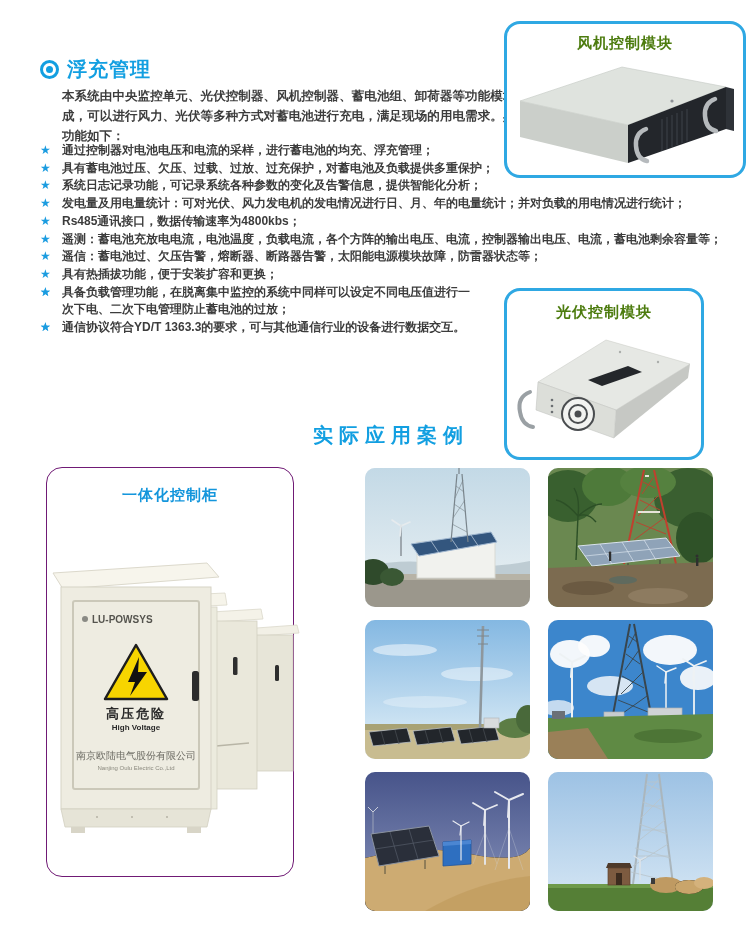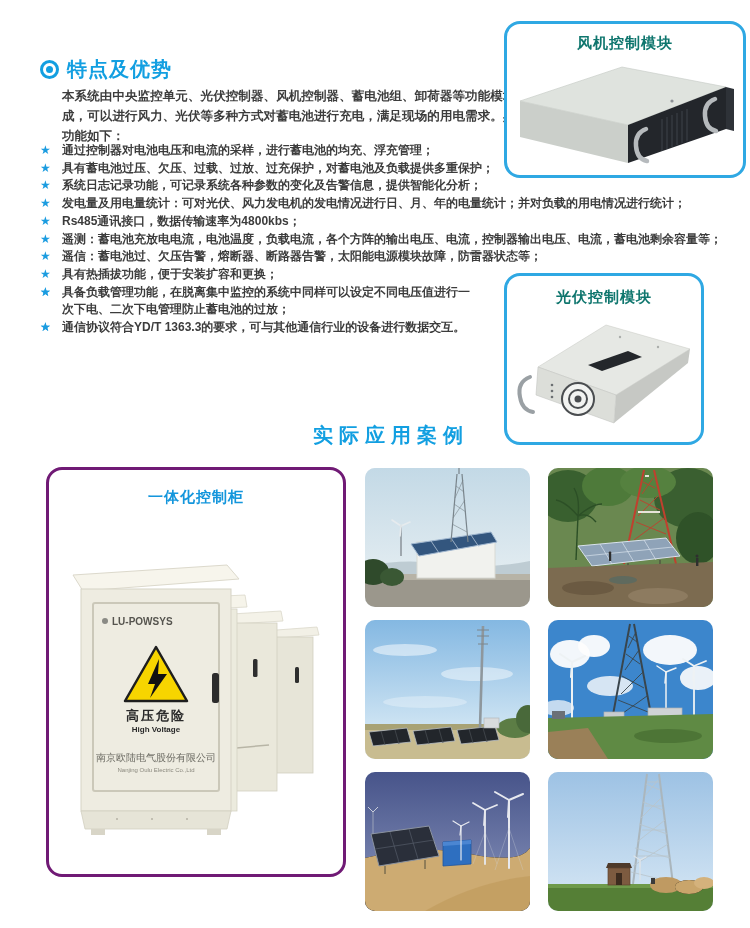--- a/index.html
+++ b/index.html
@@ -14,46 +14,46 @@
   .intro{position:absolute;left:62px;top:86px;width:466px;font-size:12.5px;line-height:20px;
          font-weight:700;color:#3c3c3c;text-align:justify;}
   ul.bullets{position:absolute;left:40px;top:142px;width:694px;margin:0;padding:0;list-style:none;}
   ul.bullets li{position:relative;padding-left:22px;font-size:12px;line-height:17.7px;font-weight:700;color:#3c3c3c;}
   ul.bullets li .star{position:absolute;left:0;top:0;color:#1b9ce0;font-size:12px;}
   ul.bullets li.long{white-space:nowrap;}
   ul.bullets li.narrow{width:412px;}
 
   
   .mod-box{position:absolute;border:3px solid #2fa8e3;border-radius:16px;background:#fff;box-sizing:border-box;}
-  .mod-box .mod-label{text-align:center;color:#0f766e;font-size:15px;font-weight:700;letter-spacing:1px;}
+  .mod-box .mod-label{text-align:center;color:#4d7c0f;font-size:15px;font-weight:700;letter-spacing:1px;}
   #fan-box{left:504px;top:21px;width:242px;height:157px;}
   #fan-box .mod-label{margin-top:10px;}
-  #pv-box{left:504px;top:273px;width:200px;height:172px;}
+  #pv-box{left:504px;top:288px;width:200px;height:172px;}
   #pv-box .mod-label{margin-top:12px;}
   .mod-art{display:block;margin:0 auto;}
 
   
   .cases-title{position:absolute;left:313px;top:422px;color:#129fe1;font-size:20px;font-weight:700;letter-spacing:6px;font-family:Liberation Serif, serif;}
-  #cabinet-box{left:46px;top:467px;width:300px;height:410px;border:3px solid #701a75;border-radius:16px;
+  #cabinet-box{left:46px;top:467px;width:248px;height:410px;border:1px solid #701a75;border-radius:16px;
                position:absolute;background:#fff;box-sizing:border-box;}
   #cabinet-box .mod-label{text-align:center;color:#1496dc;font-size:15px;font-weight:700;margin-top:18px;letter-spacing:1px;}
 
   .photo-grid{position:absolute;left:365px;top:468px;display:grid;
               grid-template-columns:165px 165px;grid-template-rows:139px 139px 139px;gap:13px 18px;}
   .photo{border-radius:10px;overflow:hidden;background:#dfe8ee;}
   .photo svg{display:block;width:100%;height:100%;}
 </style>
 </head>
 <body>
 
 <div class="page">
 
   <div class="sec-title">
     <span class="bullseye"></span>
-    <span>特点及优势</span>
+    <span>浮充管理</span>
   </div>
 
   <div class="intro">本系统由中央监控单元、光伏控制器、风机控制器、蓄电池组、卸荷器等功能模块组成，可以进行风力、光伏等多种方式对蓄电池进行充电，满足现场的用电需求。具体功能如下：</div>
 
   <ul class="bullets">
     <li><span class="star">★</span><span>通过控制器对电池电压和电流的采样，进行蓄电池的均充、浮充管理；</span></li>
     <li><span class="star">★</span><span>具有蓄电池过压、欠压、过载、过放、过充保护，对蓄电池及负载提供多重保护；</span></li>
     <li><span class="star">★</span><span>系统日志记录功能，可记录系统各种参数的变化及告警信息，提供智能化分析；</span></li>
     <li class="long"><span class="star">★</span><span>发电量及用电量统计：可对光伏、风力发电机的发电情况进行日、月、年的电量统计；并对负载的用电情况进行统计；</span></li>
     <li><span class="star">★</span><span>Rs485通讯接口，数据传输速率为4800kbs；</span></li>

